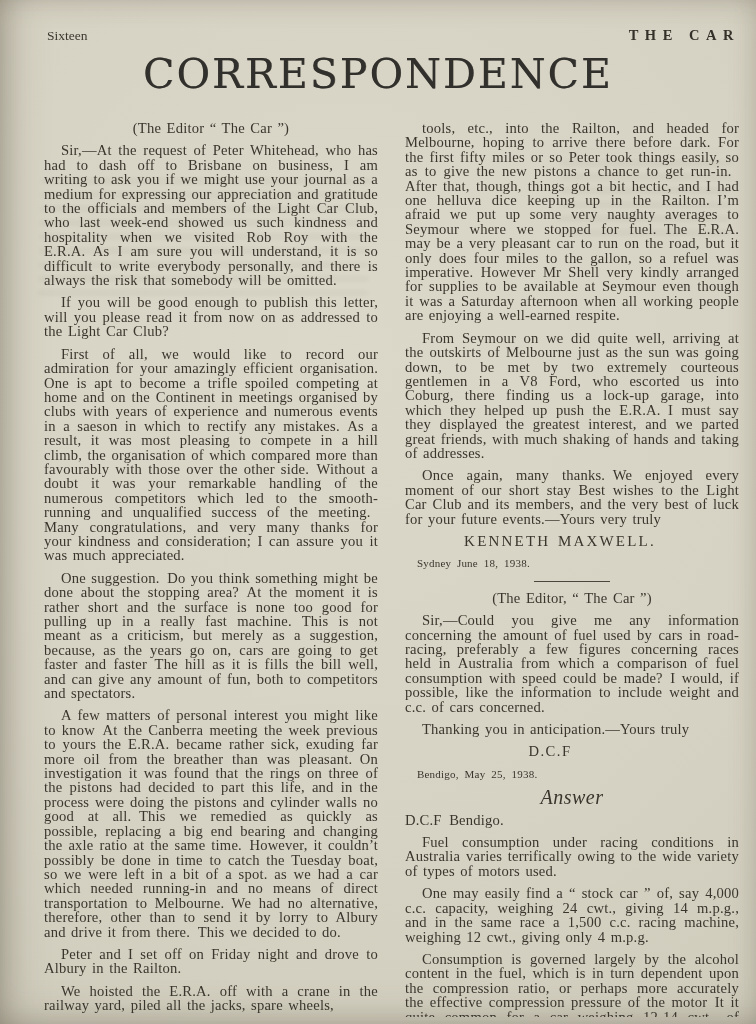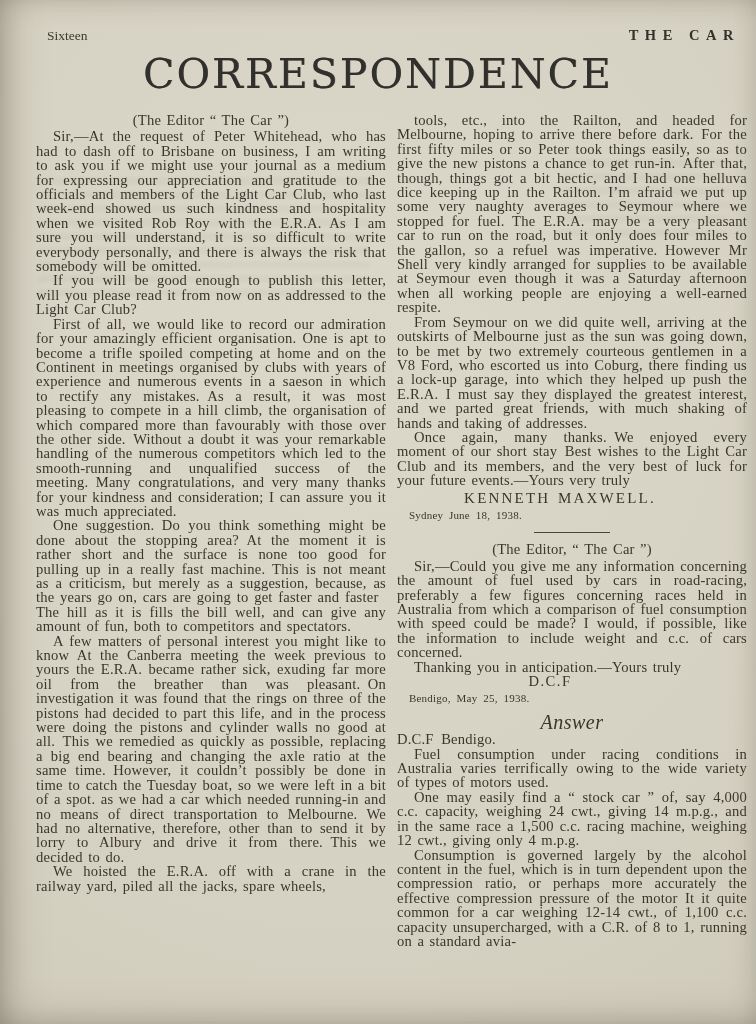--- a/index.html
+++ b/index.html
@@ -67,21 +67,21 @@
   }
   .col {
     flex: 0 0 350px; width: 350px;
     font-size: 14.6px;
     line-height: 14.4px;
     text-align: justify;
     letter-spacing: .2px;
     word-spacing: 1.6px;
     color: #3a362d;
   }
-  .col p { margin: 0; text-indent: 17px; }
+  .col p { margin: 8px; text-indent: 17px; }
   .salutation {
     text-align: center; text-indent: 0 !important;
     margin-bottom: 2px !important;
   }
   .sig-name {
     text-align: center; text-indent: 0 !important;
     padding-right: 24px;
     letter-spacing: 2.2px;
     font-size: 15px;
     margin-top: 3px !important;
@@ -128,20 +128,21 @@
 
   <div class="columns">
 
     <div class="col">
       <p class="salutation">(The Editor “ The Car ”)</p>
       <p>Sir,—At the request of Peter Whitehead, who has had to dash off to Brisbane on business, I am writing to ask you if we might use your journal as a medium for expressing our appreciation and gratitude to the officials and members of the Light Car Club, who last week-end showed us such kindness and hospitality when we visited Rob Roy with the E.R.A. As I am sure you will understand, it is so difficult to write everybody personally, and there is always the risk that somebody will be omitted.</p>
       <p>If you will be good enough to publish this letter, will you please read it from now on as addressed to the Light Car Club?</p>
       <p>First of all, we would like to record our admiration for your amazingly efficient organisation. One is apt to become a trifle spoiled competing at home and on the Continent in meetings organised by clubs with years of experience and numerous events in a saeson in which to rectify any mistakes. As a result, it was most pleasing to compete in a hill climb, the organisation of which compared more than favourably with those over the other side. Without a doubt it was your remarkable handling of the numerous competitors which led to the smooth-running and unqualified success of the meeting. Many congratulations, and very many thanks for your kindness and consideration; I can assure you it was much appreciated.</p>
       <p>One suggestion. Do you think something might be done about the stopping area? At the moment it is rather short and the surface is none too good for pulling up in a really fast machine. This is not meant as a criticism, but merely as a suggestion, because, as the years go on, cars are going to get faster and faster The hill as it is fills the bill well, and can give any amount of fun, both to competitors and spectators.</p>
       <p>A few matters of personal interest you might like to know At the Canberra meeting the week previous to yours the E.R.A. became rather sick, exuding far more oil from the breather than was pleasant. On investigation it was found that the rings on three of the pistons had decided to part this life, and in the process were doing the pistons and cylinder walls no good at all. This we remedied as quickly as possible, replacing a big end bearing and changing the axle ratio at the same time. However, it couldn’t possibly be done in time to catch the Tuesday boat, so we were left in a bit of a spot. as we had a car which needed running-in and no means of direct transportation to Melbourne. We had no alternative, therefore, other than to send it by lorry to Albury and drive it from there. This we decided to do.</p>
+      <p>Peter and I set off on Friday night and drove to Albury in the Railton.</p>
       <p>We hoisted the E.R.A. off with a crane in the railway yard, piled all the jacks, spare wheels,</p>
     </div>
 
     <div class="col">
       <p>tools, etc., into the Railton, and headed for Melbourne, hoping to arrive there before dark. For the first fifty miles or so Peter took things easily, so as to give the new pistons a chance to get run-in. After that, though, things got a bit hectic, and I had one helluva dice keeping up in the Railton. I’m afraid we put up some very naughty averages to Seymour where we stopped for fuel. The E.R.A. may be a very pleasant car to run on the road, but it only does four miles to the gallon, so a refuel was imperative. However Mr Shell very kindly arranged for supplies to be available at Seymour even though it was a Saturday afternoon when all working people are enjoying a well-earned respite.</p>
       <p>From Seymour on we did quite well, arriving at the outskirts of Melbourne just as the sun was going down, to be met by two extremely courteous gentlemen in a V8 Ford, who escorted us into Coburg, there finding us a lock-up garage, into which they helped up push the E.R.A. I must say they displayed the greatest interest, and we parted great friends, with much shaking of hands and taking of addresses.</p>
       <p>Once again, many thanks. We enjoyed every moment of our short stay Best wishes to the Light Car Club and its members, and the very best of luck for your future events.—Yours very truly</p>
       <p class="sig-name">KENNETH MAXWELL.</p>
       <p class="place-date">Sydney June 18, 1938.</p>
 

